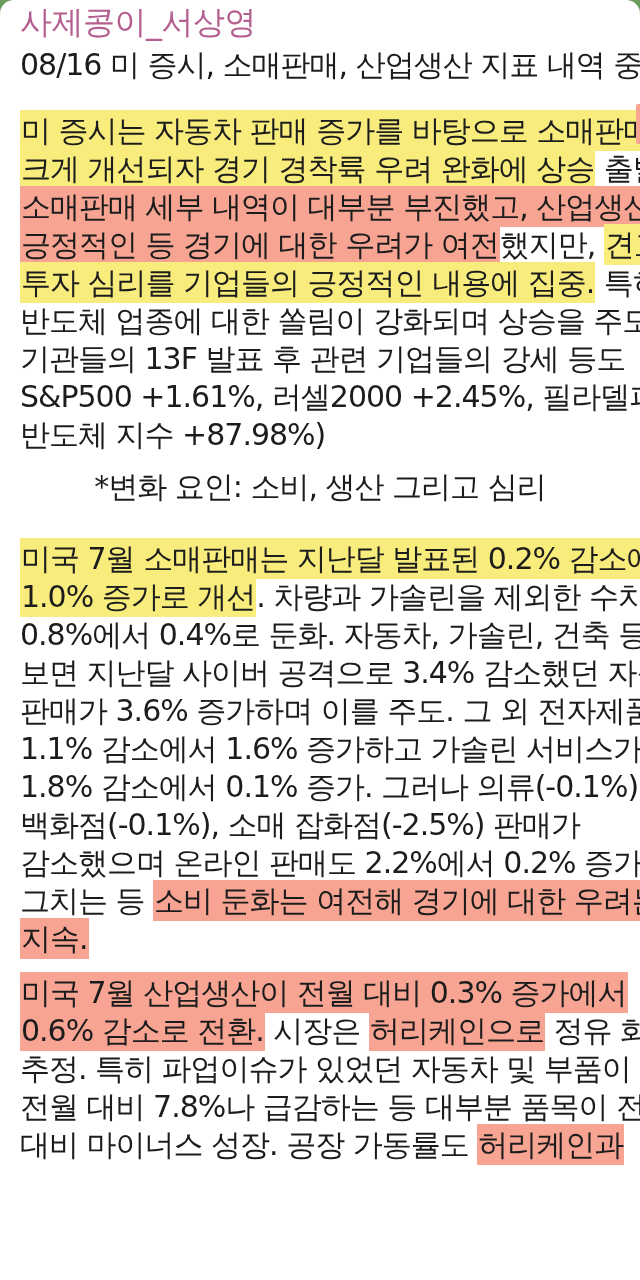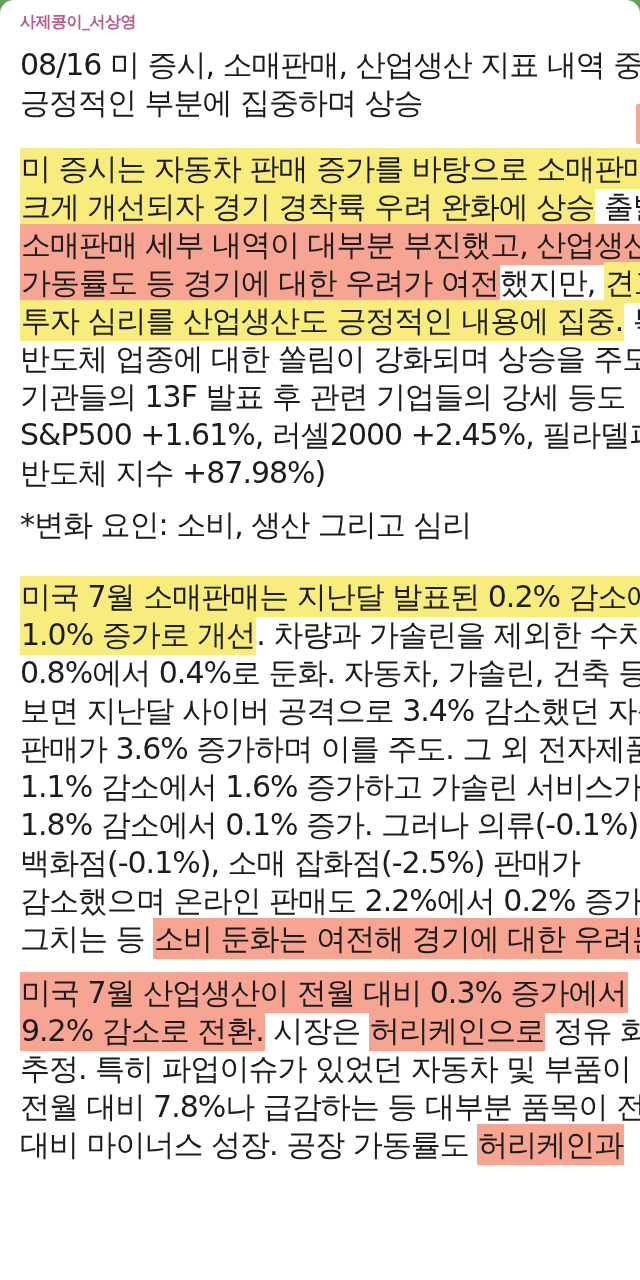--- a/index.html
+++ b/index.html
@@ -22,91 +22,91 @@
   .card {
     position: absolute;
     inset: 0;
     background: var(--card-bg);
     border-radius: 14px 14px 0 0;
     overflow: hidden;
     box-sizing: border-box;
     padding: 8px 20px 0 20px;
   }
   .author {
-    font-size: 16px;
-    font-weight: bold;
+    font-size: 32px;
+    font-weight: normal;
     line-height: 28px;
     color: var(--author);
     letter-spacing: -0.5px;
   }
   .block { margin: 0; }
   .line {
     font-size: 30px;
     line-height: 38px;
     white-space: nowrap;
     color: var(--text);
     letter-spacing: -1px;
     font-weight: 400;
   }
   .hl-y { background: var(--highlight-yellow); padding: 3px 1px; }
   .hl-p { background: var(--highlight-pink); padding: 3px 1px; }
   
   [data-name="post-title"] { margin-top: 10px; }
   [data-name="market-summary-paragraph"] { margin-top: 28px; }
-  [data-name="change-factors-note"] { margin-top: 14px; }
+  [data-name="change-factors-note"] { margin-top: 14px; text-align: center; }
   [data-name="retail-sales-paragraph"] { margin-top: 34px; }
   [data-name="industrial-production-paragraph"] { margin-top: 16px; }
   .edge-sliver {
     position: absolute;
     right: 0;
     top: 104px;
     width: 4px;
     height: 40px;
     background: var(--highlight-pink);
     border-radius: 2px 0 0 2px;
   }
 </style>
 </head>
 <body>
 
 <div class="card" data-name="post-card">
   <div class="author" data-name="author-name">사제콩이_서상영</div>
   <div id="text-root" data-name="post-body">
       <div class="block" data-name="post-title">
         <div class="line" data-name="text-line"><span data-name="text-segment">08/16 미 증시, 소매판매, 산업생산 지표 내역 중</span></div>
-        <div class="line" data-name="text-line"><span data-name="text-segment">긍정적인 부분에 집중하며 상승</span></div>
       </div>
       <div class="block" data-name="market-summary-paragraph">
         <div class="line" data-name="text-line"><span class="hl-y" data-name="highlight-yellow-segment">미 증시는 자동차 판매 증가를 바탕으로 소매판매가</span></div>
         <div class="line" data-name="text-line"><span class="hl-y" data-name="highlight-yellow-segment">크게 개선되자 경기 경착륙 우려 완화에 상승</span><span data-name="text-segment"> 출발.</span></div>
         <div class="line" data-name="text-line"><span class="hl-p" data-name="highlight-pink-segment">소매판매 세부 내역이 대부분 부진했고, 산업생산도</span></div>
-        <div class="line" data-name="text-line"><span class="hl-p" data-name="highlight-pink-segment">가동률도 등 경기에 대한 우려가 여전</span><span data-name="text-segment">했지만, </span><span class="hl-y" data-name="highlight-yellow-segment">견고한</span></div>
-        <div class="line" data-name="text-line"><span class="hl-y" data-name="highlight-yellow-segment">투자 심리를 산업생산도 긍정적인 내용에 집중.</span><span data-name="text-segment"> 특히</span></div>
+        <div class="line" data-name="text-line"><span class="hl-p" data-name="highlight-pink-segment">긍정적인 등 경기에 대한 우려가 여전</span><span data-name="text-segment">했지만, </span><span class="hl-y" data-name="highlight-yellow-segment">견고한</span></div>
+        <div class="line" data-name="text-line"><span class="hl-y" data-name="highlight-yellow-segment">투자 심리를 기업들의 긍정적인 내용에 집중.</span><span data-name="text-segment"> 특히</span></div>
         <div class="line" data-name="text-line"><span data-name="text-segment">반도체 업종에 대한 쏠림이 강화되며 상승을 주도.</span></div>
         <div class="line" data-name="text-line"><span data-name="text-segment">기관들의 13F 발표 후 관련 기업들의 강세 등도</span></div>
         <div class="line" data-name="text-line"><span data-name="text-segment">S&amp;P500 +1.61%, 러셀2000 +2.45%, 필라델피아</span></div>
         <div class="line" data-name="text-line"><span data-name="text-segment">반도체 지수 +87.98%)</span></div>
       </div>
       <div class="block" data-name="change-factors-note">
         <div class="line" data-name="text-line"><span data-name="text-segment">*변화 요인: 소비, 생산 그리고 심리</span></div>
       </div>
       <div class="block" data-name="retail-sales-paragraph">
         <div class="line" data-name="text-line"><span class="hl-y" data-name="highlight-yellow-segment">미국 7월 소매판매는 지난달 발표된 0.2% 감소에서</span></div>
         <div class="line" data-name="text-line"><span class="hl-y" data-name="highlight-yellow-segment">1.0% 증가로 개선</span><span data-name="text-segment">. 차량과 가솔린을 제외한 수치는</span></div>
         <div class="line" data-name="text-line"><span data-name="text-segment">0.8%에서 0.4%로 둔화. 자동차, 가솔린, 건축 등을</span></div>
         <div class="line" data-name="text-line"><span data-name="text-segment">보면 지난달 사이버 공격으로 3.4% 감소했던 자동차</span></div>
         <div class="line" data-name="text-line"><span data-name="text-segment">판매가 3.6% 증가하며 이를 주도. 그 외 전자제품이</span></div>
         <div class="line" data-name="text-line"><span data-name="text-segment">1.1% 감소에서 1.6% 증가하고 가솔린 서비스가</span></div>
         <div class="line" data-name="text-line"><span data-name="text-segment">1.8% 감소에서 0.1% 증가. 그러나 의류(-0.1%),</span></div>
         <div class="line" data-name="text-line"><span data-name="text-segment">백화점(-0.1%), 소매 잡화점(-2.5%) 판매가</span></div>
         <div class="line" data-name="text-line"><span data-name="text-segment">감소했으며 온라인 판매도 2.2%에서 0.2% 증가에</span></div>
         <div class="line" data-name="text-line"><span data-name="text-segment">그치는 등 </span><span class="hl-p" data-name="highlight-pink-segment">소비 둔화는 여전해 경기에 대한 우려는</span></div>
+        <div class="line" data-name="text-line"><span class="hl-p" data-name="highlight-pink-segment">지속.</span></div>
       </div>
       <div class="block" data-name="industrial-production-paragraph">
         <div class="line" data-name="text-line"><span class="hl-p" data-name="highlight-pink-segment">미국 7월 산업생산이 전월 대비 0.3% 증가에서</span></div>
-        <div class="line" data-name="text-line"><span class="hl-p" data-name="highlight-pink-segment">9.2% 감소로 전환.</span><span data-name="text-segment"> 시장은 </span><span class="hl-p" data-name="highlight-pink-segment">허리케인으로</span><span data-name="text-segment"> 정유 화학</span></div>
+        <div class="line" data-name="text-line"><span class="hl-p" data-name="highlight-pink-segment">0.6% 감소로 전환.</span><span data-name="text-segment"> 시장은 </span><span class="hl-p" data-name="highlight-pink-segment">허리케인으로</span><span data-name="text-segment"> 정유 화학</span></div>
         <div class="line" data-name="text-line"><span data-name="text-segment">추정. 특히 파업이슈가 있었던 자동차 및 부품이</span></div>
         <div class="line" data-name="text-line"><span data-name="text-segment">전월 대비 7.8%나 급감하는 등 대부분 품목이 전월</span></div>
         <div class="line" data-name="text-line"><span data-name="text-segment">대비 마이너스 성장. 공장 가동률도 </span><span class="hl-p" data-name="highlight-pink-segment">허리케인과</span></div>
       </div>
     </div>
   <div class="edge-sliver" data-name="edge-highlight-sliver"></div>
 </div>
 
 </body></html>

